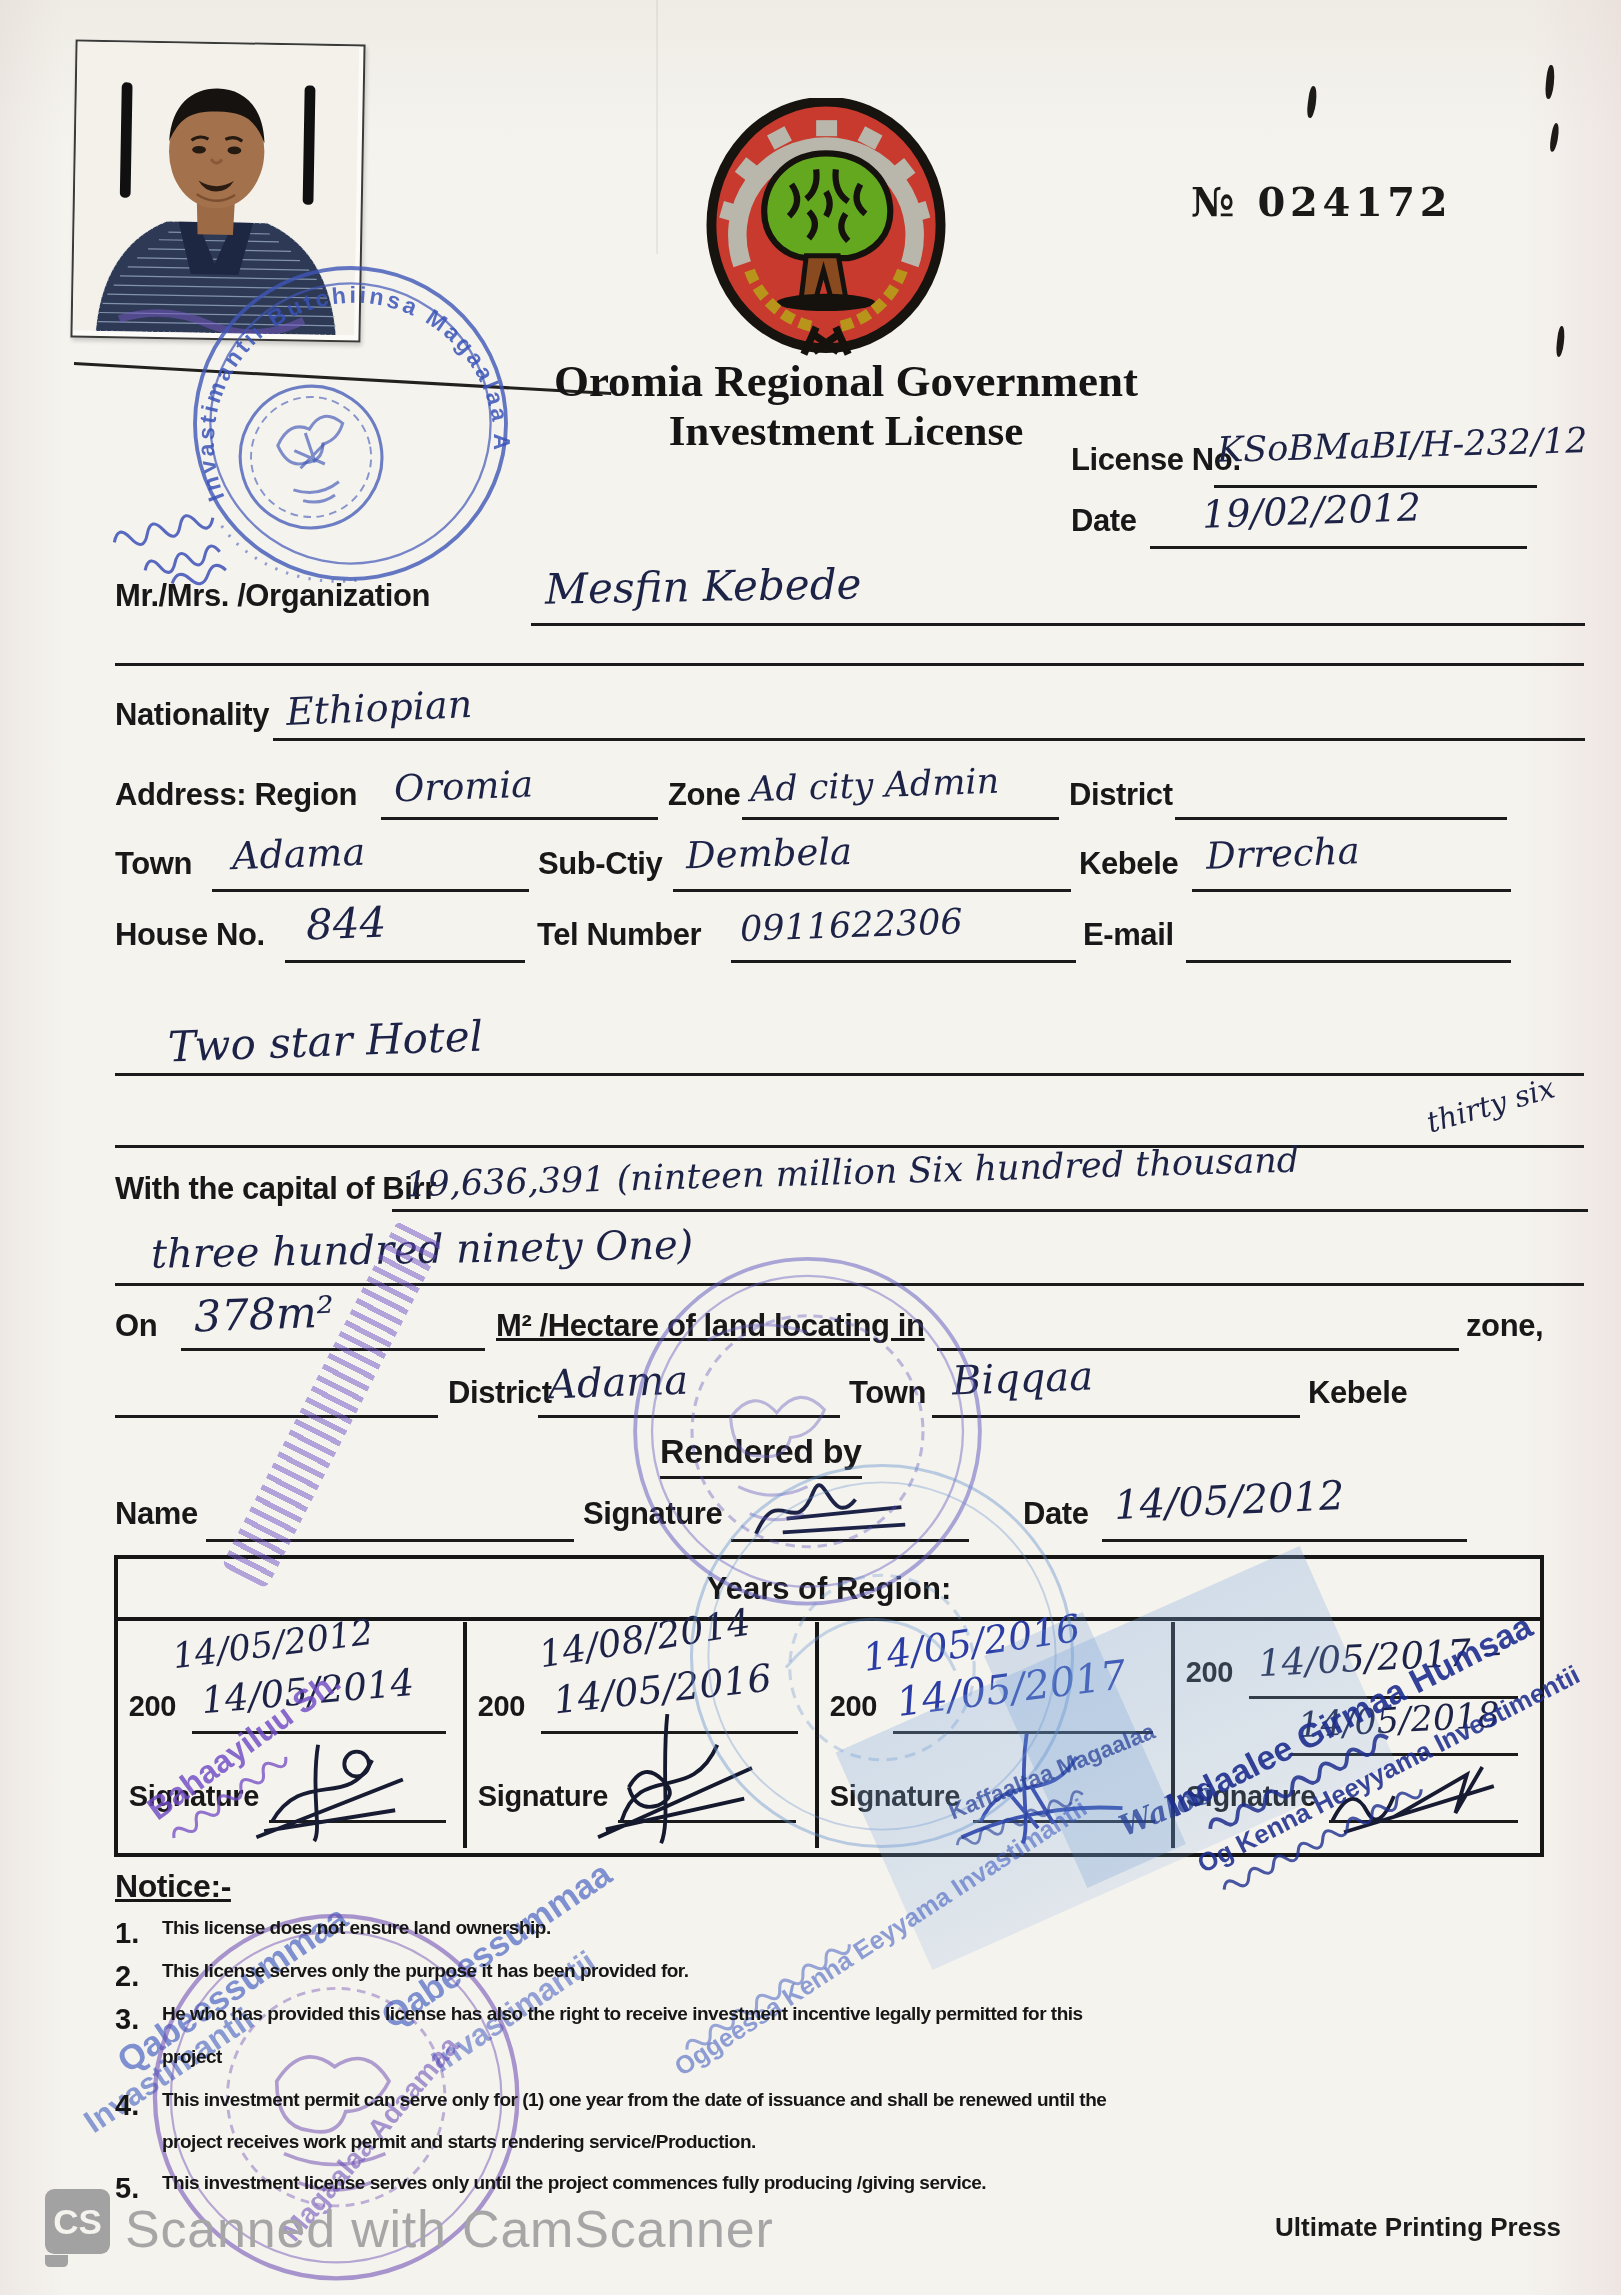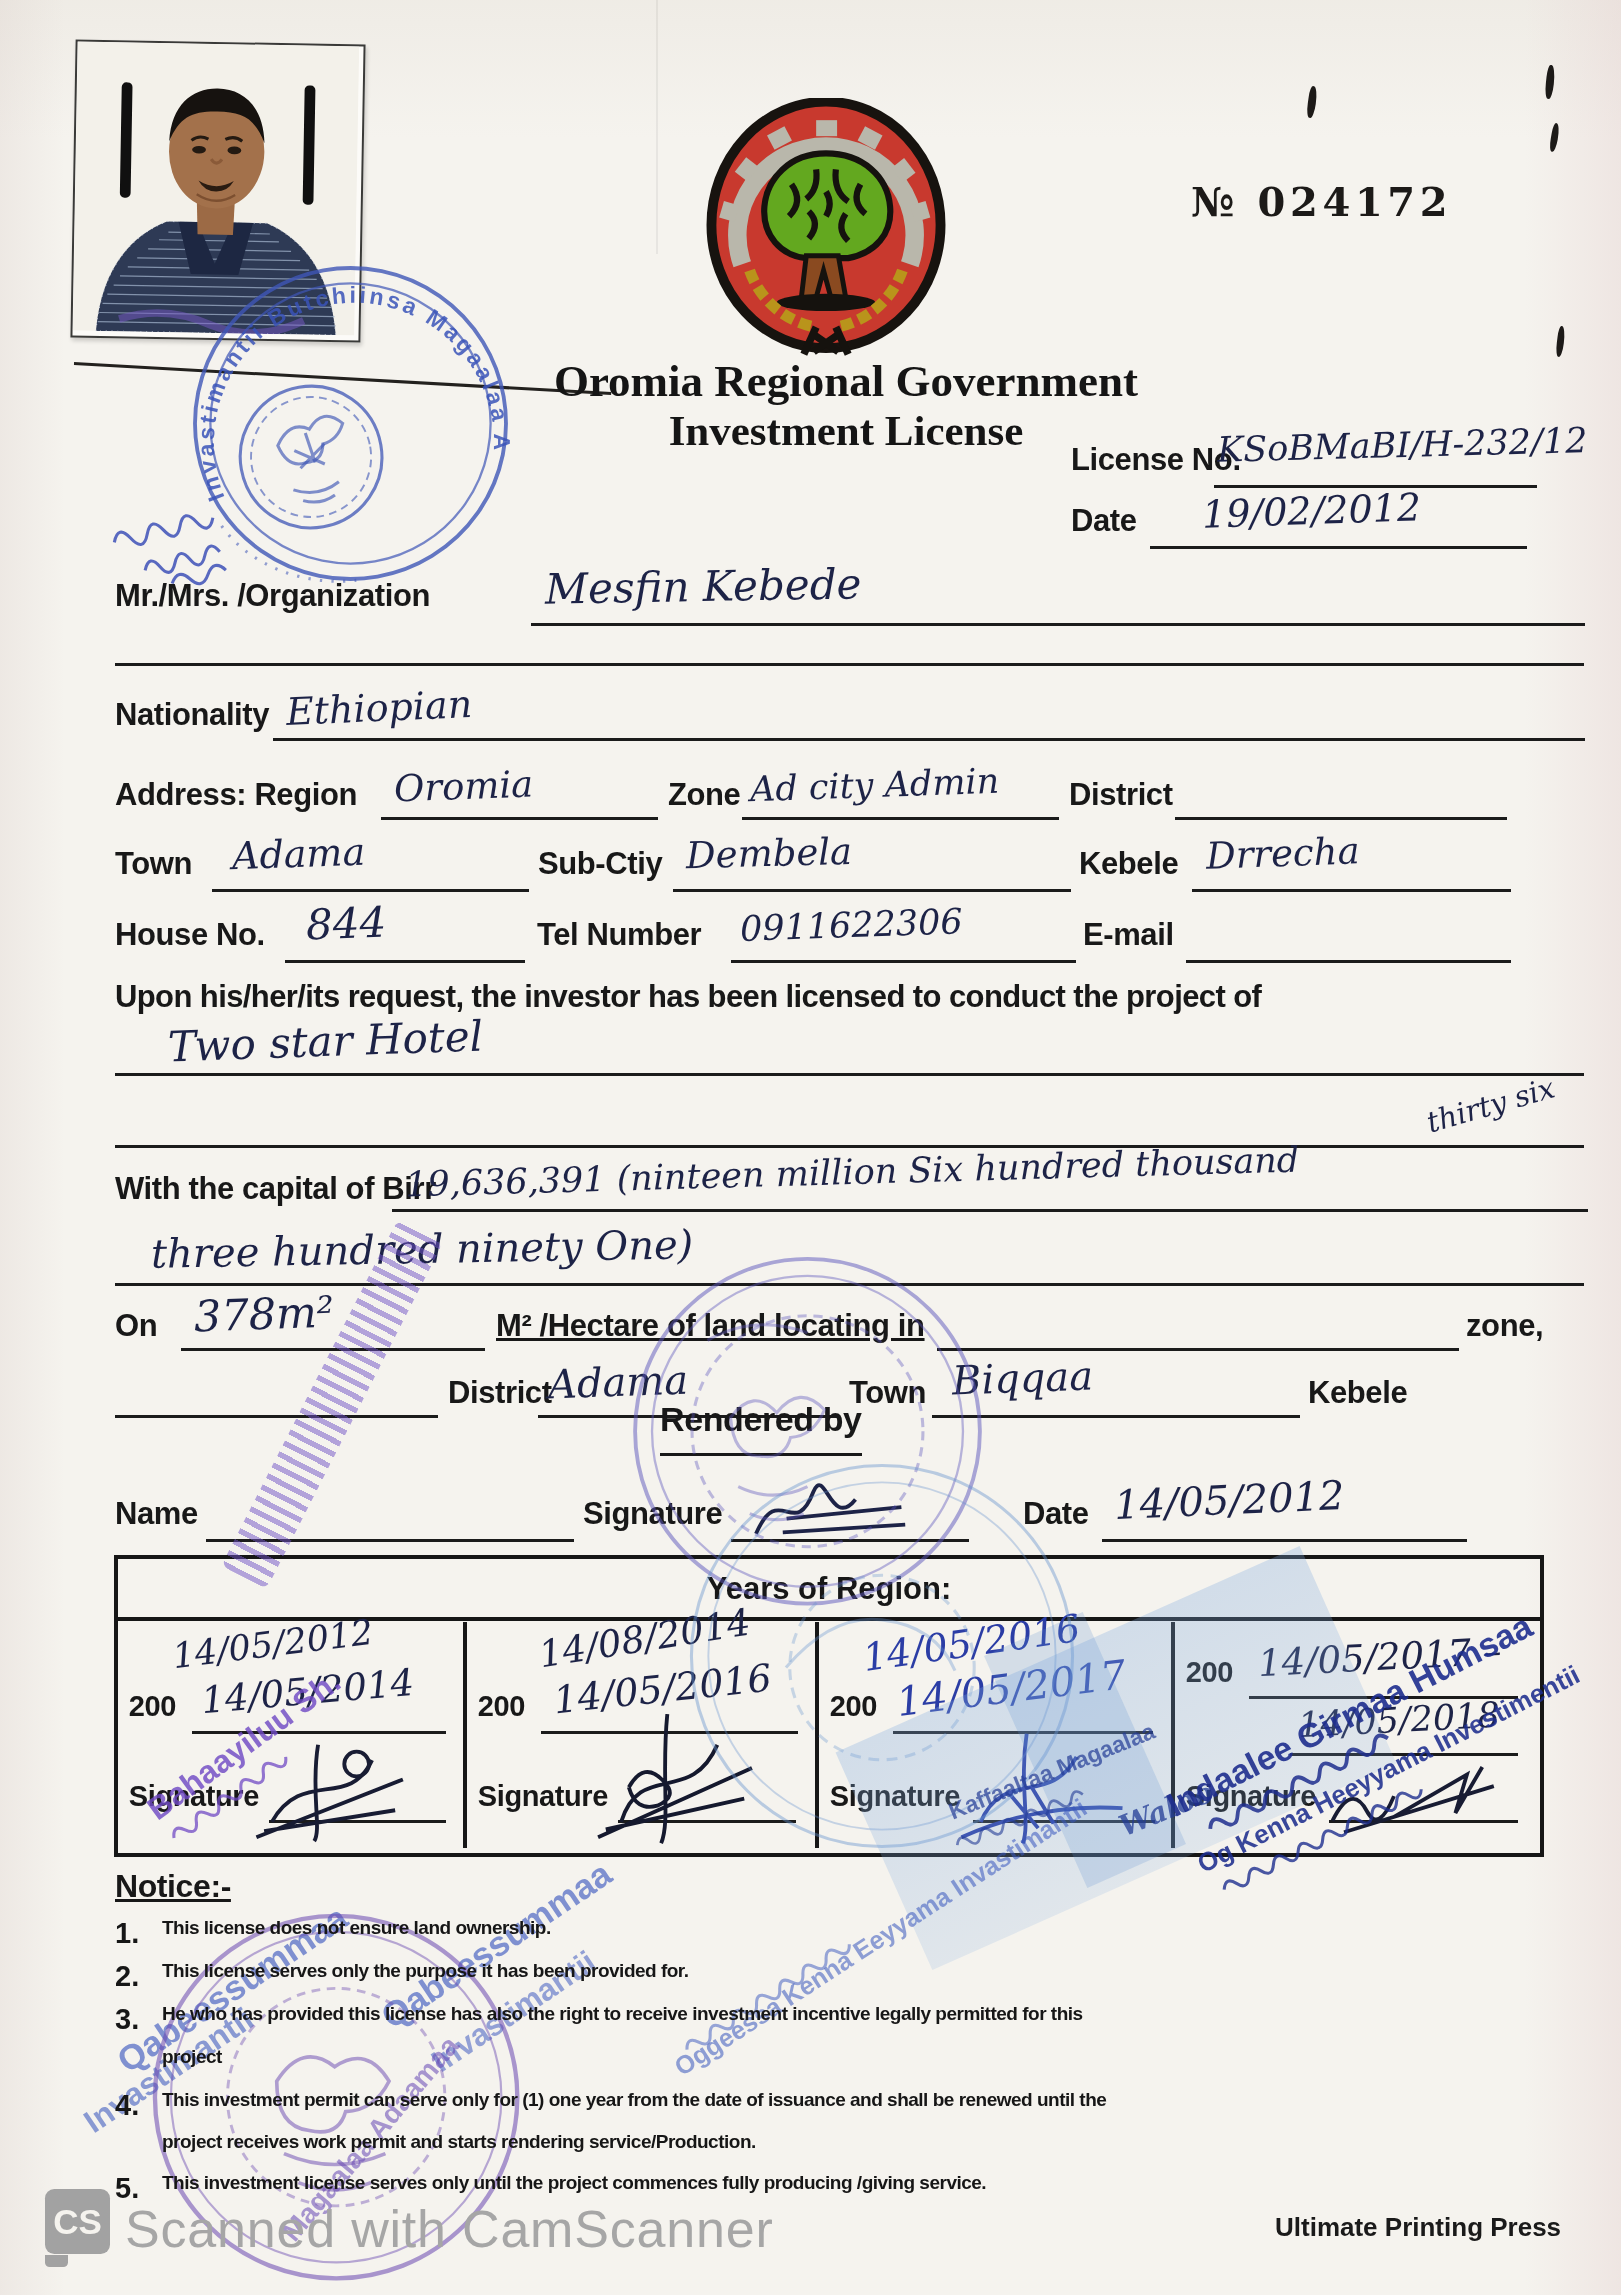--- a/index.html
+++ b/index.html
@@ -168,21 +168,20 @@
 
   <div class="lbl" style="left:115px;top:917px;">House No.</div>
   <div class="hand" style="left:306px;top:899px;font-size:42px;transform:rotate(-2deg);">844</div>
   <div class="ul" style="left:285px;top:960px;width:240px;"></div>
   <div class="lbl" style="left:537px;top:917px;">Tel Number</div>
   <div class="hand" style="left:740px;top:905px;font-size:35px;transform:rotate(-2deg);">0911622306</div>
   <div class="ul" style="left:731px;top:960px;width:345px;"></div>
   <div class="lbl" style="left:1083px;top:917px;">E-mail</div>
   <div class="ul" style="left:1186px;top:960px;width:325px;"></div>
 
-  <div class="lbl" style="left:115px;top:979px;letter-spacing:-0.6px;">Upon his/her/its request, the investor has been licensed to conduct the project of</div>
   <div class="hand" style="left:168px;top:1017px;font-size:42px;transform:rotate(-2deg);">Two star Hotel</div>
   <div class="ul" style="left:115px;top:1073px;width:1469px;border-bottom-width:3.8px;"></div>
 
   <div class="hand" style="left:1425px;top:1088px;font-size:29px;transform:rotate(-16deg);">thirty six</div>
   <div class="ul" style="left:115px;top:1145px;width:1469px;border-bottom-width:3.8px;"></div>
 
   <div class="lbl" style="left:115px;top:1171px;">With the capital of Birr</div>
   <div class="hand" style="left:405px;top:1152px;font-size:35px;transform:rotate(-1.6deg);">19,636,391 (ninteen million Six hundred thousand</div>
   <div class="ul" style="left:392px;top:1209px;width:1196px;border-bottom-width:3.8px;"></div>
   <div class="hand" style="left:151px;top:1226px;font-size:40px;transform:rotate(-1deg);">three hundred ninety One)</div>
@@ -197,21 +196,21 @@
 
   <div class="ul" style="left:115px;top:1415px;width:323px;"></div>
   <div class="lbl" style="left:448px;top:1375px;">District</div>
   <div class="hand" style="left:548px;top:1359px;font-size:40px;transform:rotate(-2deg);">Adama</div>
   <div class="ul" style="left:538px;top:1415px;width:302px;"></div>
   <div class="lbl" style="left:849px;top:1375px;">Town</div>
   <div class="hand" style="left:952px;top:1355px;font-size:40px;transform:rotate(-2deg);">Biqqaa</div>
   <div class="ul" style="left:932px;top:1415px;width:368px;"></div>
   <div class="lbl" style="left:1308px;top:1375px;">Kebele</div>
 
-  <div class="lbl" style="left:660px;top:1400px;font-size:34px;border-bottom:3.1px solid #191919;padding-bottom:14px;">Rendered by</div>
+  <div class="lbl" style="left:660px;top:1432px;font-size:34px;border-bottom:3.1px solid #191919;padding-bottom:5px;">Rendered by</div>
 
   <div class="lbl" style="left:115px;top:1496px;">Name</div>
   <div class="ul" style="left:206px;top:1539px;width:368px;"></div>
   <div class="lbl" style="left:583px;top:1496px;">Signature</div>
   <div class="ul" style="left:731px;top:1539px;width:238px;"></div>
   <svg class="abs" style="left:740px;top:1465px;" width="208" height="88" viewBox="0 0 270 115">
     <path d="M20,90 C50,20 70,100 95,35 C110,0 118,85 150,45 M60,70 L210,55 M55,88 L215,78" stroke="#1d2347" stroke-width="5" fill="none"></path>
   </svg>
   <div class="lbl" style="left:1023px;top:1496px;">Date</div>
   <div class="hand" style="left:1114px;top:1477px;font-size:40px;transform:rotate(-2.5deg);">14/05/2012</div>

